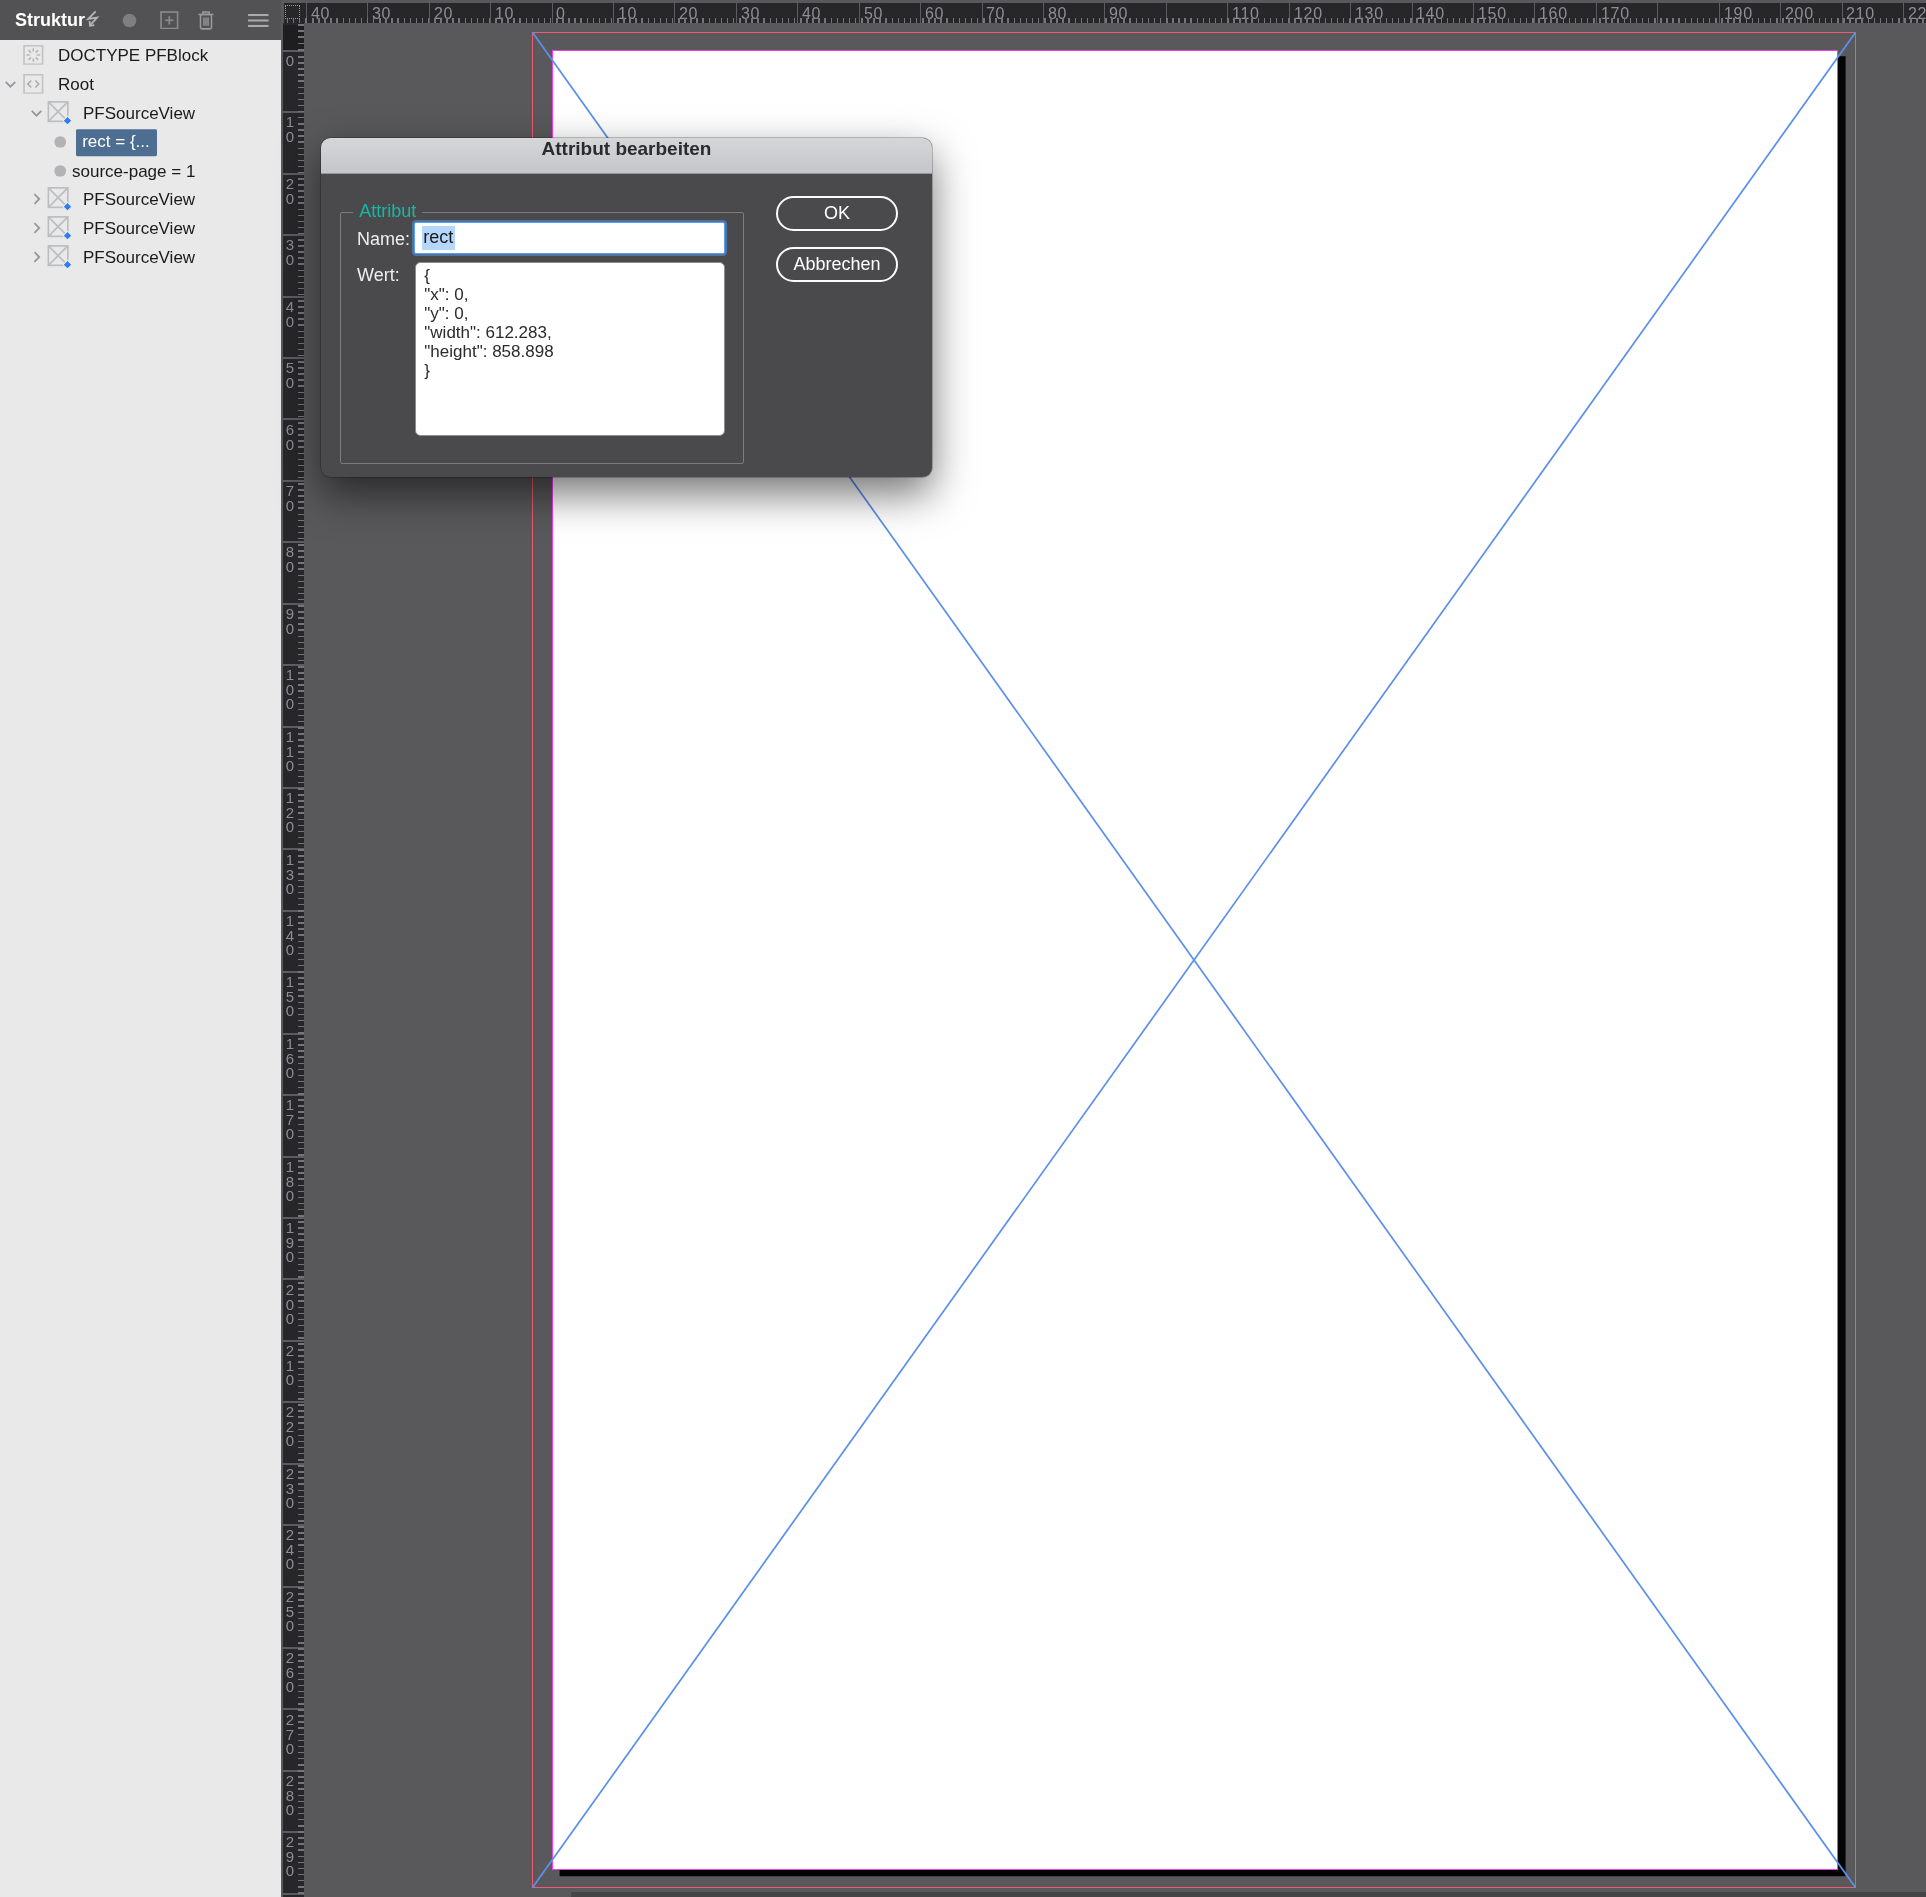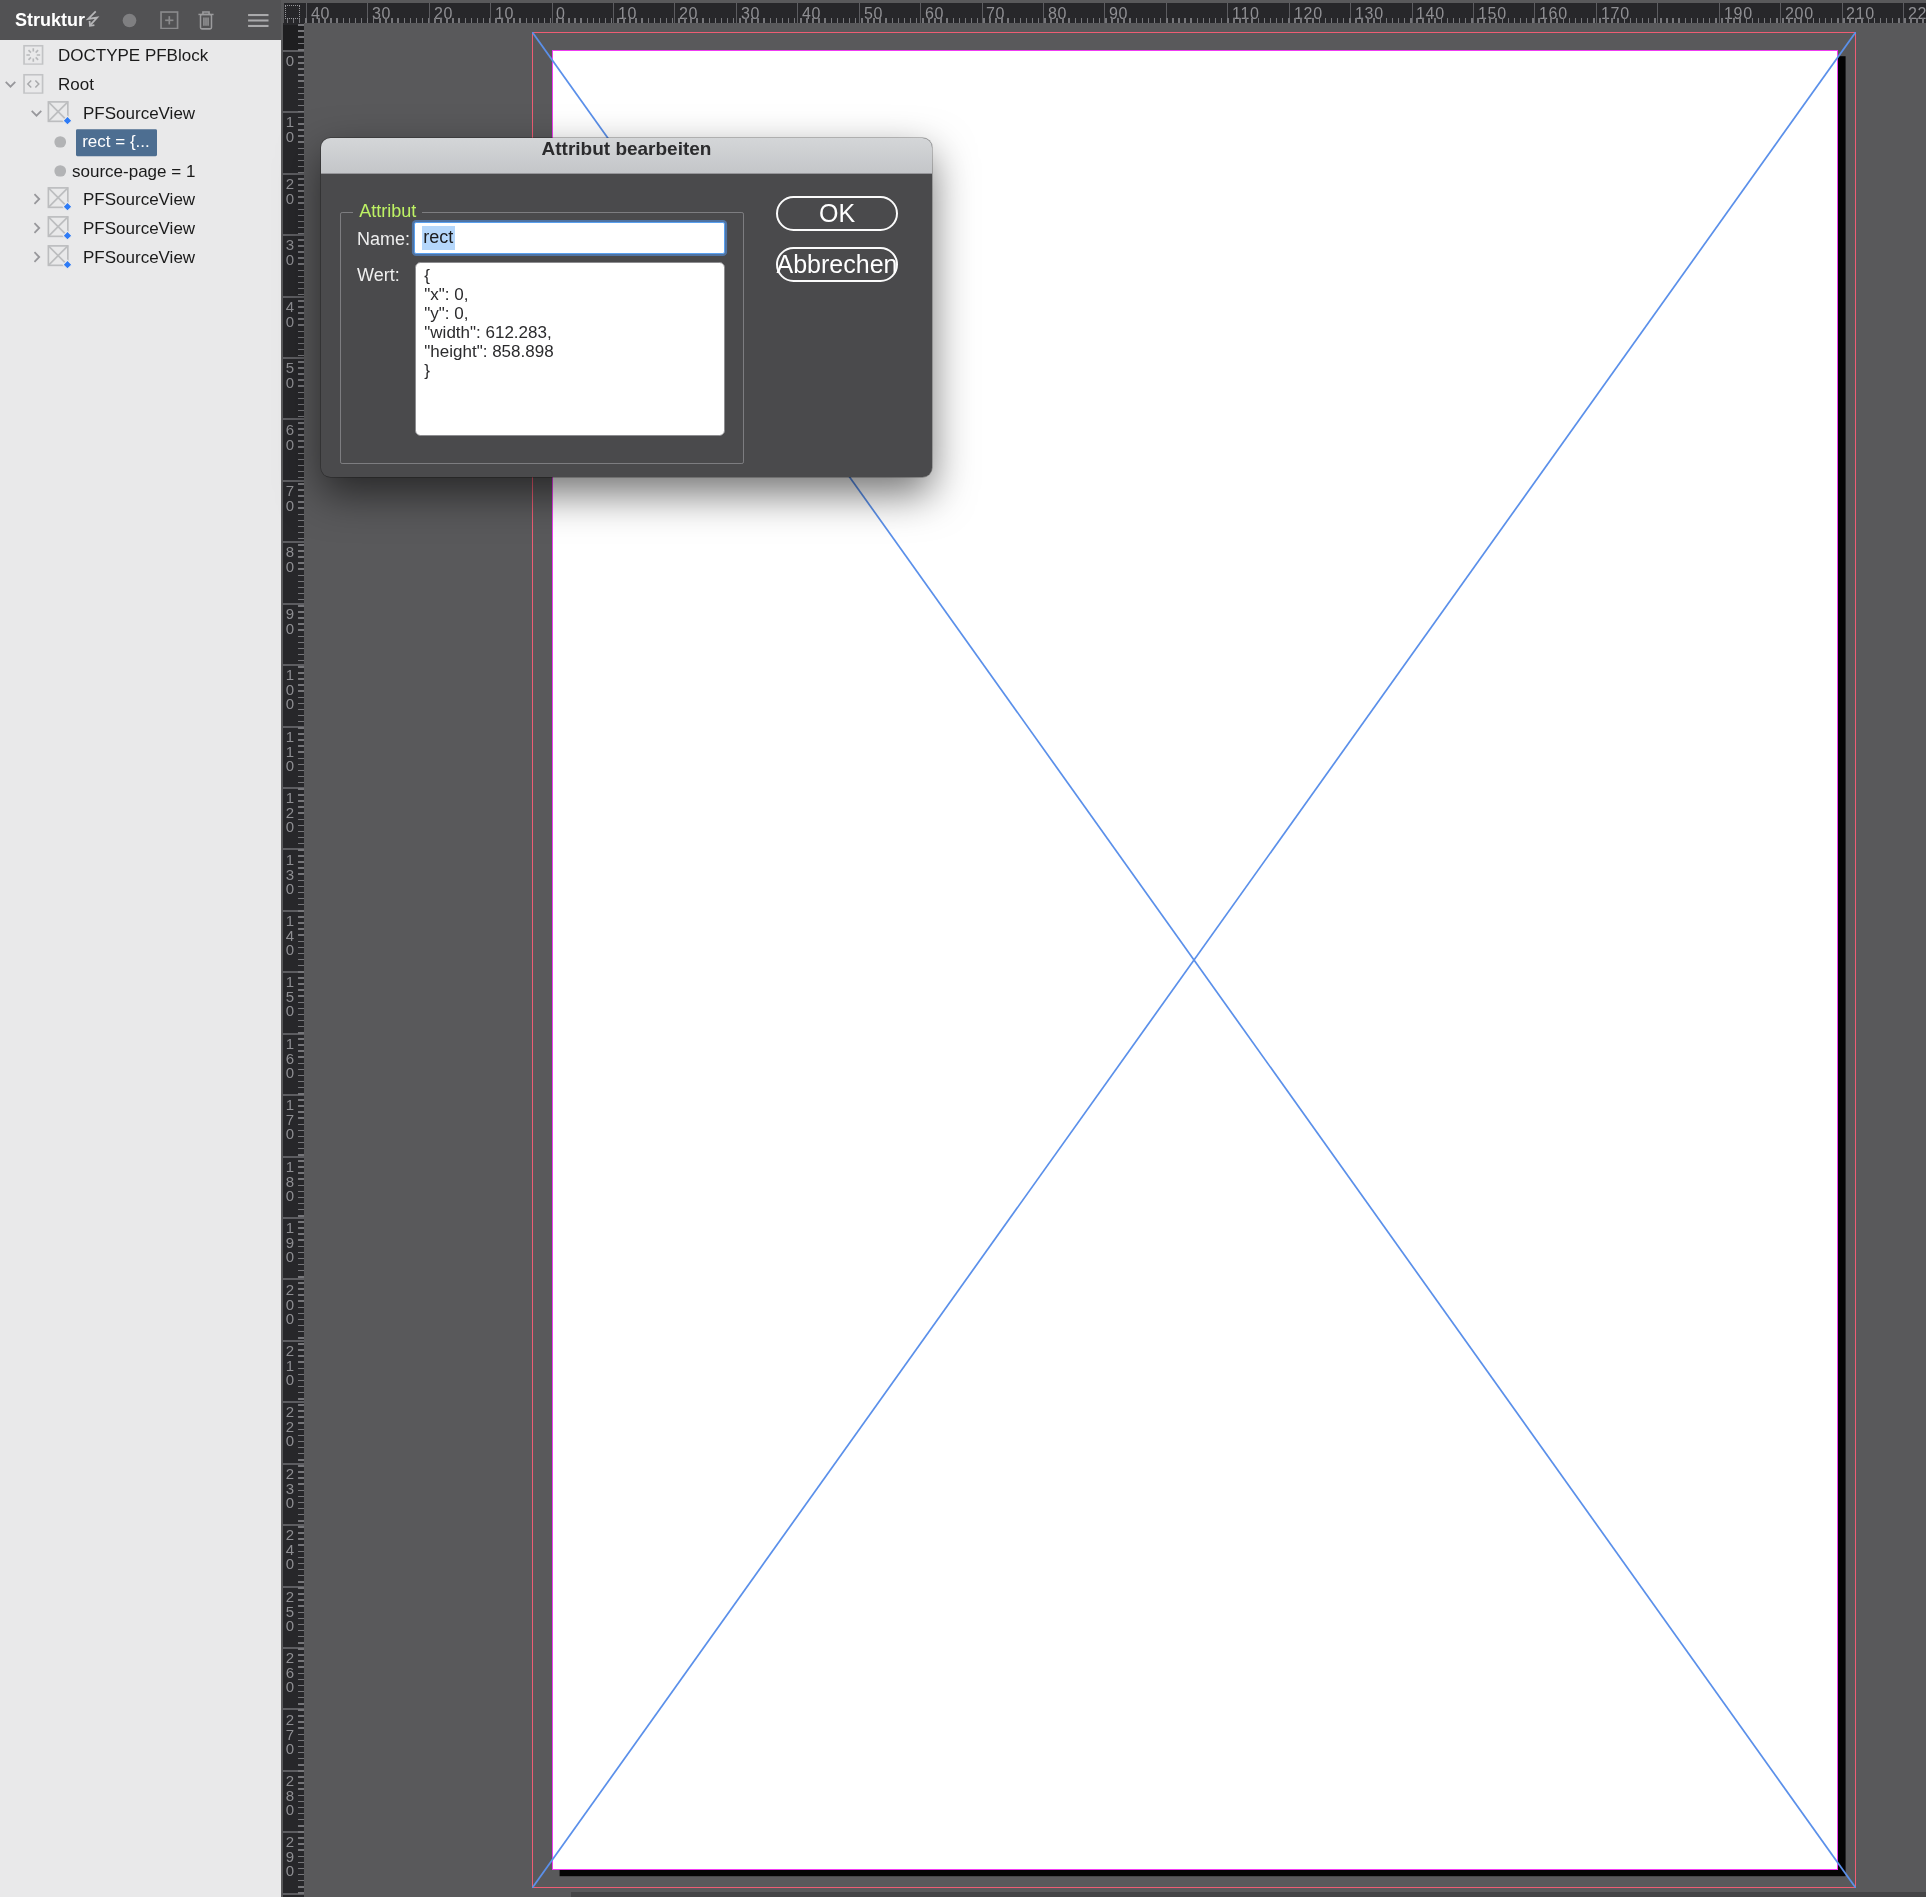--- a/index.html
+++ b/index.html
@@ -55,34 +55,34 @@
   #dialog{left:321px;top:138px;width:611px;height:339px;background:#4a4a4c;border-radius:9.6px;
     box-shadow:0 16.5px 41px rgba(0,0,0,.55),0 0 0 0.7px rgba(0,0,0,.3);z-index:10;}
   #dialog-titlebar{position:absolute;left:0;top:0;width:100%;height:36px;
     background:linear-gradient(#d4d6d8,#c4c6c9);border-radius:9.6px 9.6px 0 0;
     border-bottom:1.4px solid #96969a;box-sizing:border-box;
     display:flex;justify-content:center;}
   #dialog-title{font-size:19px;font-weight:700;color:#2b2b2d;}
   #attr-fieldset{position:absolute;left:19px;top:74px;width:404px;height:252px;
     border:1.4px solid #7d7d80;border-radius:2.1px;box-sizing:border-box;}
   #attr-legend{position:absolute;left:32px;top:63px;padding:0 6.2px;background:#4a4a4c;
-    color:#bef264;font-size:18px;}
+    color:#14b8a6;font-size:18px;}
   .dlg-label{position:absolute;color:#efefef;font-size:18px;}
   #name-label{left:36px;top:91px;}
   #wert-label{left:36px;top:127px;}
   #name-input{position:absolute;left:93px;top:84px;width:311px;height:32px;background:#ffffff;
     border:1.4px solid #59a0ef;border-radius:2.1px;box-sizing:border-box;
     box-shadow:0 0 0 2.1px rgba(84,150,235,.55);
     display:flex;align-items:center;padding-left:6.9px;font-size:18px;color:#1b1b1d;}
   #name-input .selection{background:#b5d7fb;padding:1.4px 2.1px 2.1px 1.4px;}
   #wert-textarea{position:absolute;left:94px;top:124px;width:310px;height:174px;background:#ffffff;
     border:1.4px solid #8d8d90;border-radius:5.5px;box-sizing:border-box;
     padding:3.4px 8.3px;font-size:17px;line-height:19px;color:#2b2b2d;white-space:pre;}
   .dlg-btn{position:absolute;left:455px;width:122px;height:35px;border:2.1px solid #fbfbfb;
-    border-radius:18.6px;box-sizing:border-box;color:#ffffff;font-size:25px;
+    border-radius:18.6px;box-sizing:border-box;color:#ffffff;font-size:18px;
     display:flex;align-items:center;justify-content:center;background:transparent;text-align:right;}
   #ok-btn{top:58px;}
   #cancel-btn{top:109px;}
 </style>
 </head>
 <body>
 
 <div class="abs" id="frame-rect"></div>
 <div class="abs" id="page"></div>
 <svg class="abs" id="cross-svg" width="1324" height="1856" viewBox="0 0 1924 2698">

